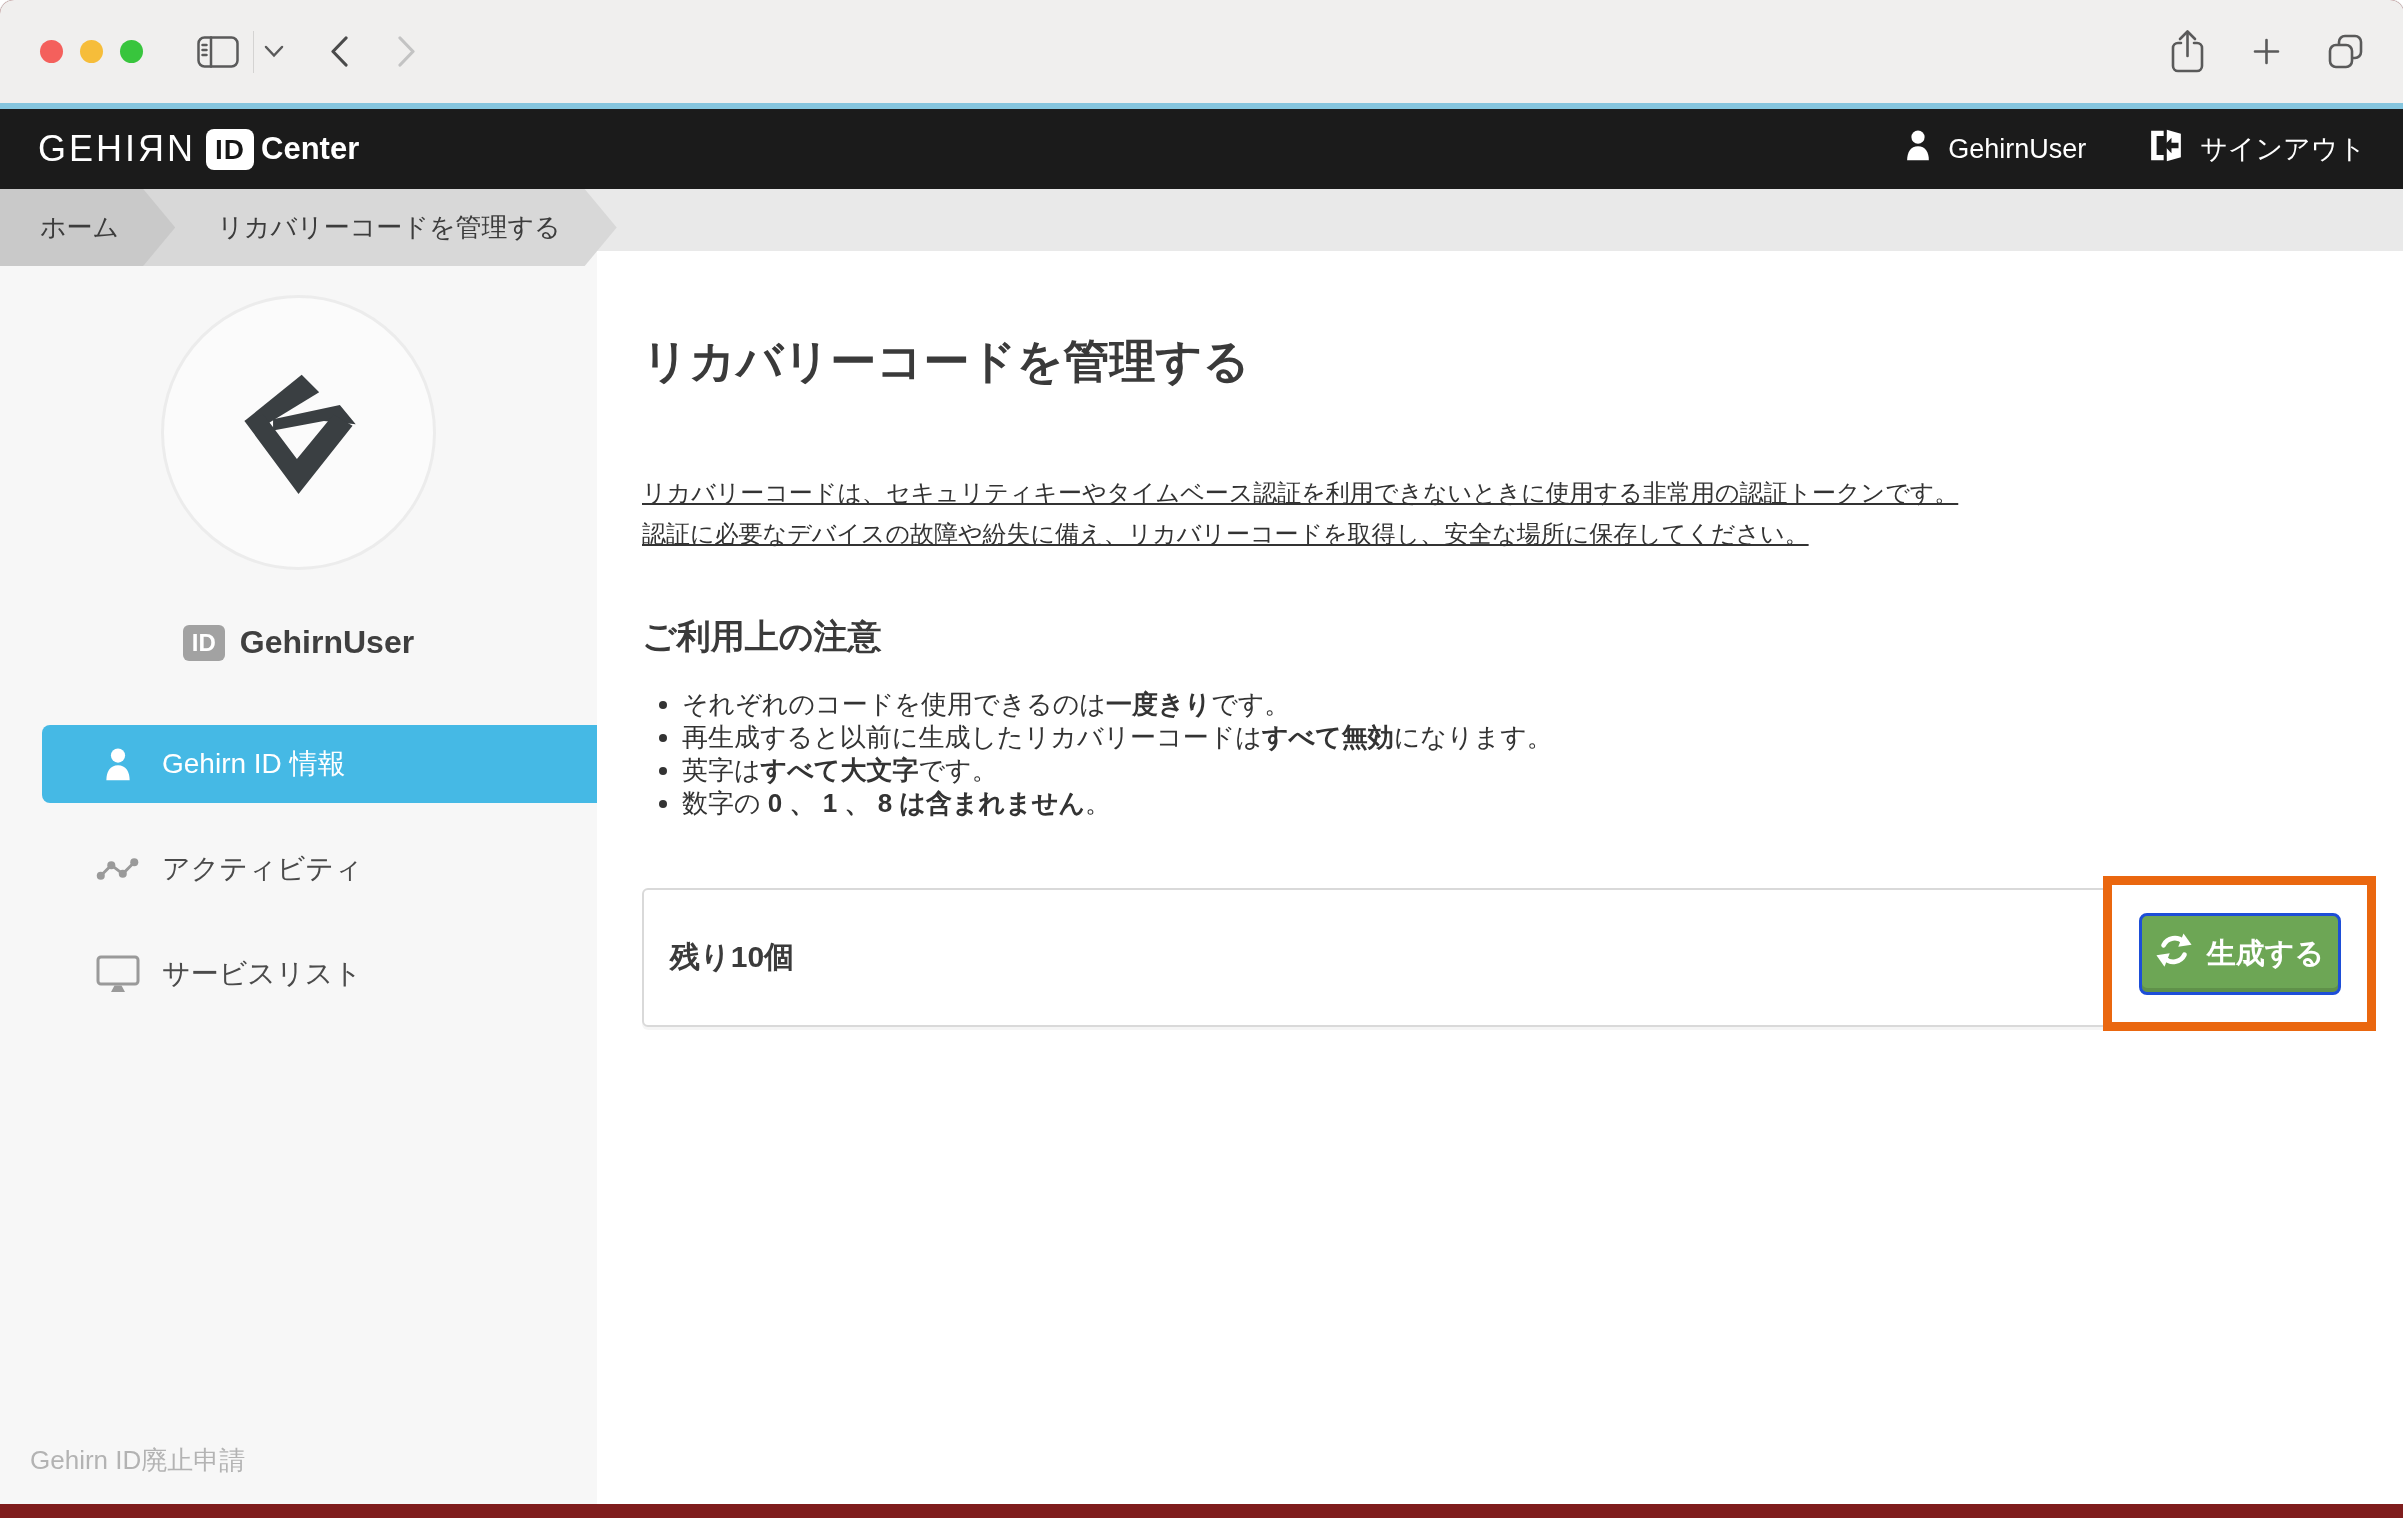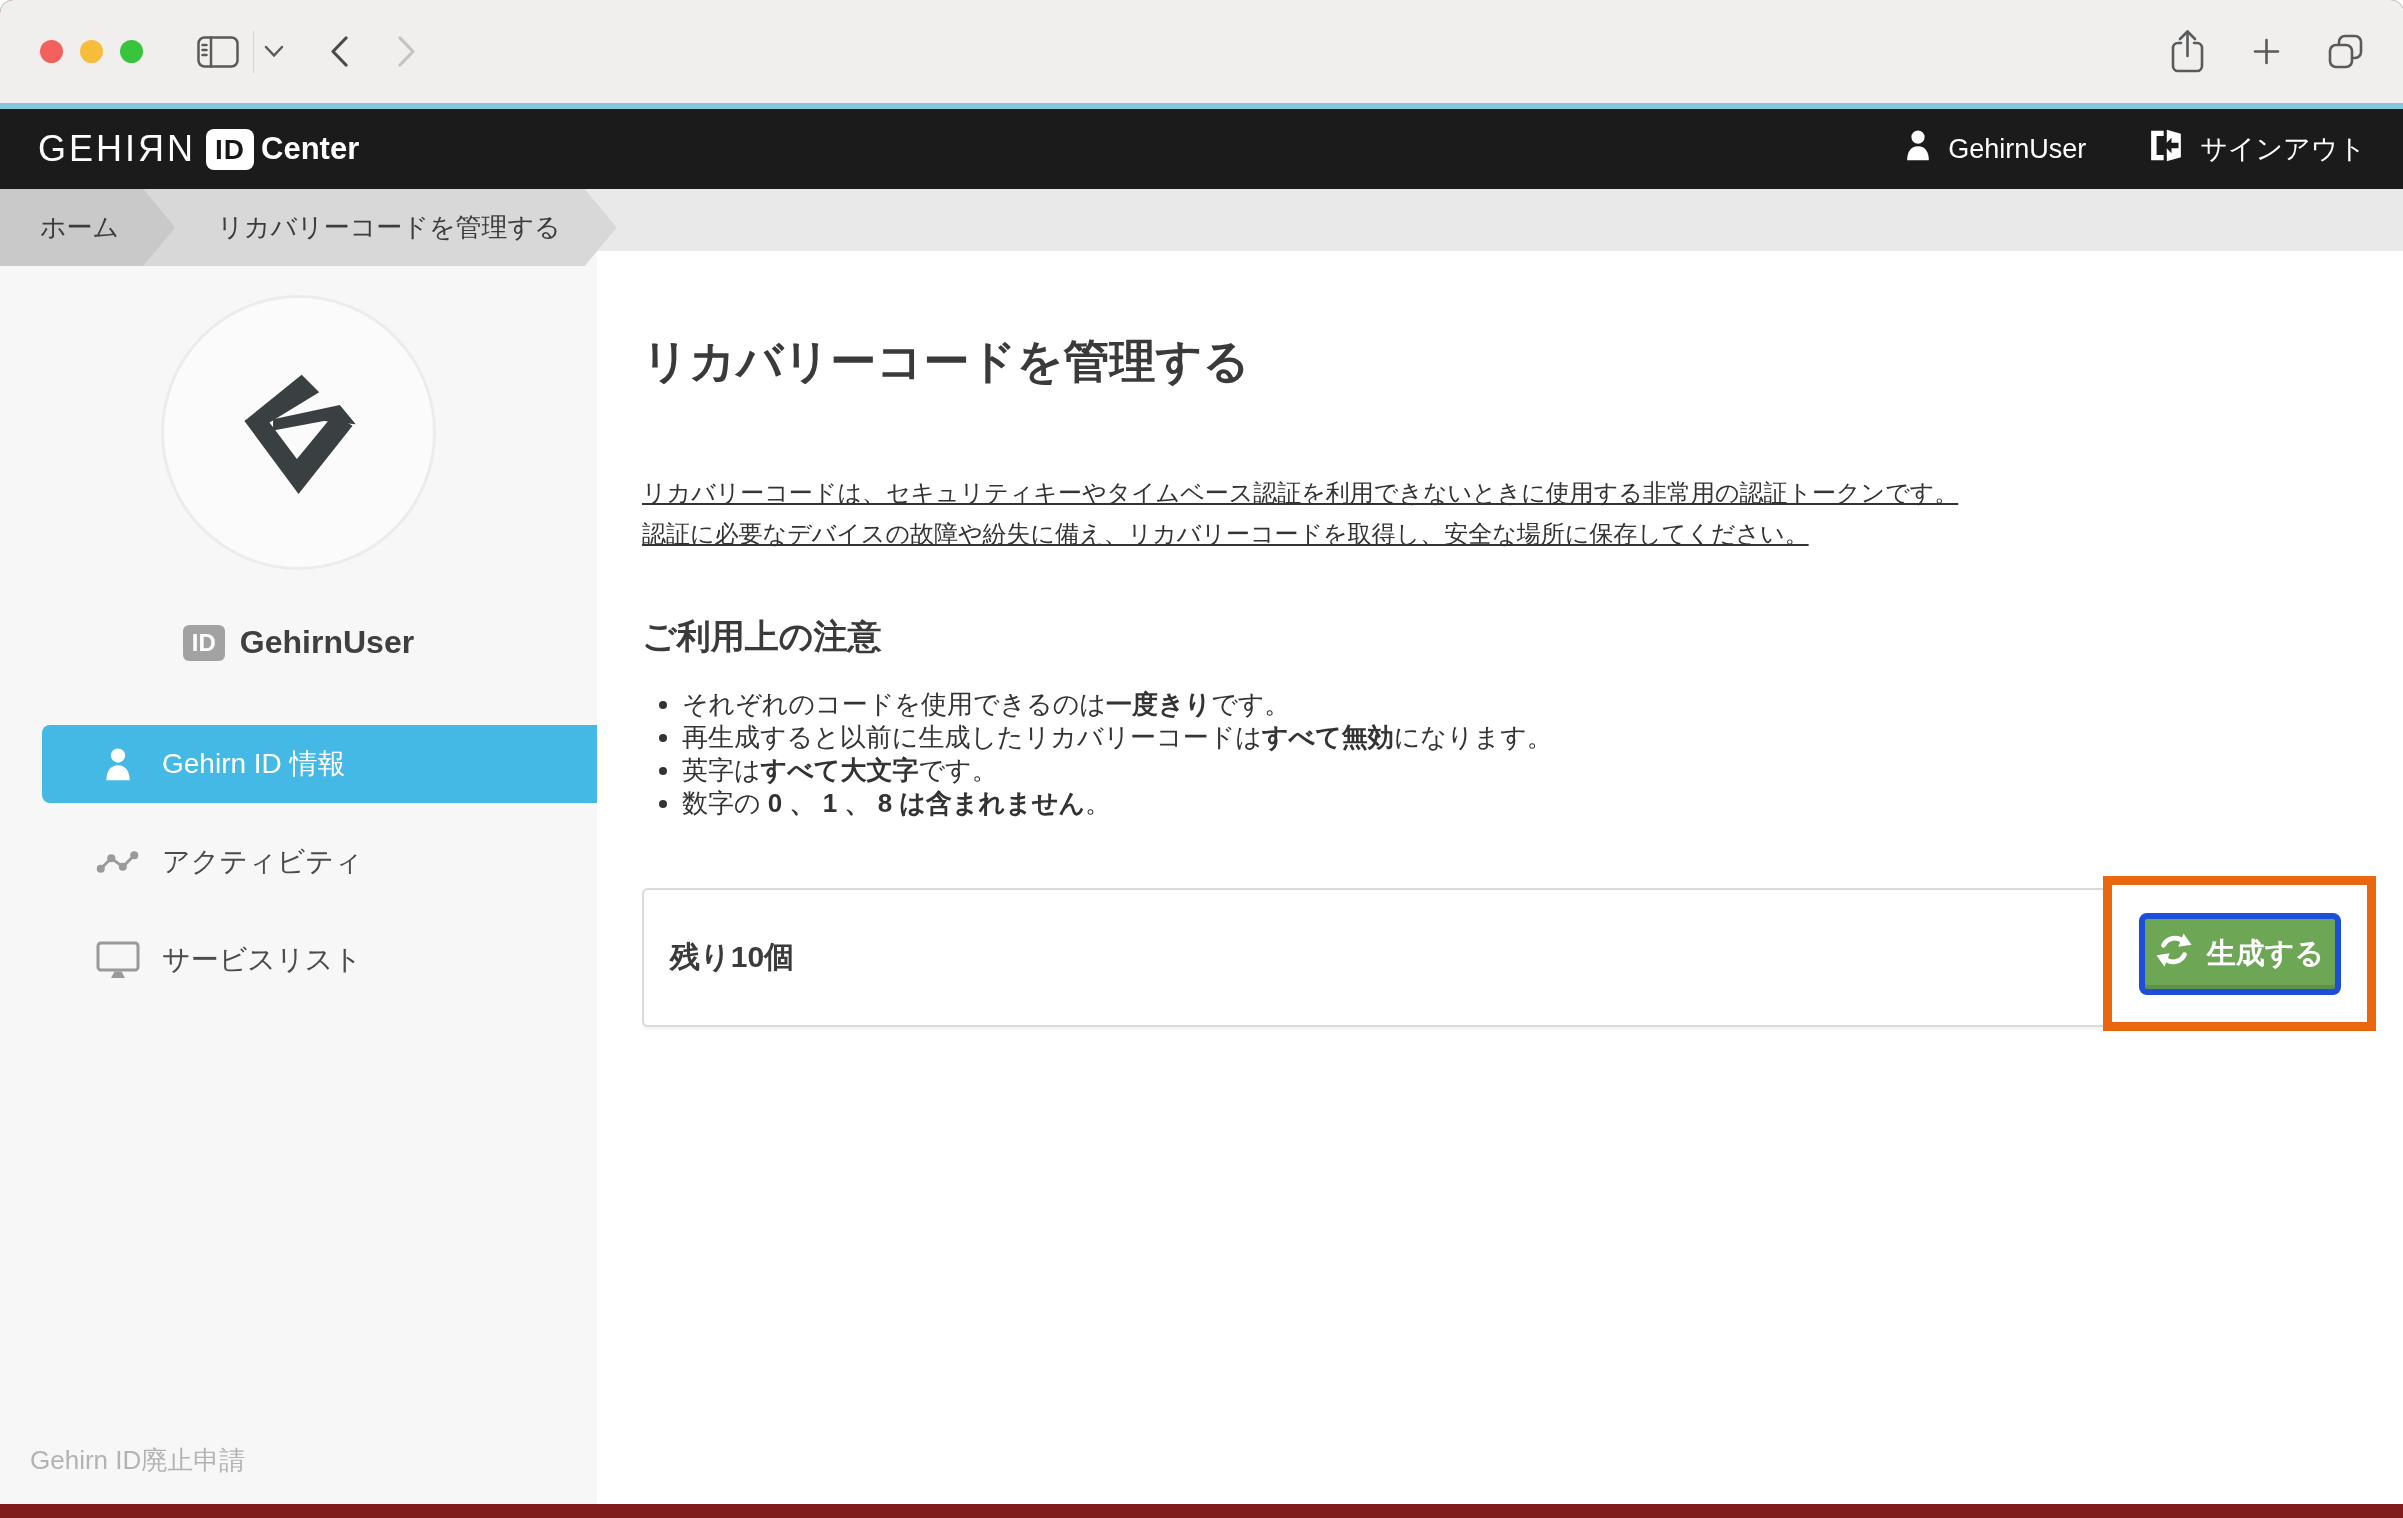--- a/index.html
+++ b/index.html
@@ -46,38 +46,38 @@
   .page-body { display:flex; height:1253px; }
   .sidebar { width:597px; background:#f7f7f7; position:relative; flex:none; }
   .main { flex:1; background:#fff; padding:80px 0 0 45px; }
 
   
   .avatar { width:275px; height:275px; border-radius:50%; background:#fbfbfb; border:3px solid #ececec; margin:44px auto 0; display:flex; align-items:center; justify-content:center; }
   .id-row { margin-top:54px; display:flex; justify-content:center; align-items:center; gap:15px; }
   .id-badge { background:#a2a2a2; color:#fff; border-radius:6px; font-size:24px; font-weight:800; padding:4px 9px; }
   .username { font-size:32px; font-weight:600; color:#3f3f3f; }
   .nav { margin-top:64px; }
-  .nav-item { height:78px; display:flex; align-items:center; margin:0 0 20px 42px; padding-left:54px; gap:22px; font-size:28px; color:#4b4b4b; cursor:pointer; }
+  .nav-item { height:78px; display:flex; align-items:center; margin:0 0 27px 42px; padding-left:54px; gap:22px; font-size:28px; color:#4b4b4b; cursor:pointer; }
   .nav-item .nav-ico { width:44px; display:flex; justify-content:center; color:#9a9a9a; }
   .nav-item.active { background:#45b9e5; color:#fff; border-radius:8px 0 0 8px; }
   .nav-item.active .nav-ico { color:#fff; }
   .sidebar-footer { position:absolute; left:30px; bottom:26px; color:#b3b3b3; font-size:26px; cursor:pointer; }
 
   
   .page-title { font-size:46px; font-weight:700; color:#3a3a3a; margin:0; }
   .desc { margin-top:79px; font-size:24px; line-height:41px; color:#333;text-decoration:underline; }
   .notes-title { margin:60px 0 0; font-size:34px; font-weight:700; color:#3a3a3a; }
   .notes { margin:28px 0 0; padding-left:40px; font-size:26px; line-height:33px; color:#333; }
   .notes li { margin:0; }
   .notes strong { font-weight:700; }
 
   .panel-wrap { position:relative; margin-top:56px; width:1731px; height:155px; }
   .panel { position:absolute; left:0; top:12px; width:1731px; height:139px; background:#fff; border:2px solid #d9d9d9; border-radius:6px; box-shadow:0 3px 0 rgba(0,0,0,.04); display:flex; align-items:center; padding-left:26px; font-size:30px; font-weight:700; color:#3b3b3b; }
   .annotation { position:absolute; left:1461px; top:0; width:273px; height:155px; background:#fff; border:9px solid #ea670f; display:flex; align-items:center; justify-content:center; }
-  .generate-btn { width:202px; height:82px; background:#6da655; border:6px solid #1d4ed8; border-radius:8px; color:#fff; font-size:29px; font-weight:700; display:flex; align-items:center; justify-content:center; gap:14px; cursor:pointer; box-shadow:inset 0 -4px 0 rgba(0,0,0,.12); }
+  .generate-btn { width:202px; height:82px; background:#6da655; border:3px solid #1d4ed8; border-radius:8px; color:#fff; font-size:29px; font-weight:700; display:flex; align-items:center; justify-content:center; gap:14px; cursor:pointer; box-shadow:inset 0 -4px 0 rgba(0,0,0,.12); }
 </style>
 </head>
 <body>
 
 <div class="window">
 
   <div class="chrome">
     <div class="traffic">
       <div class="light red"></div>
       <div class="light yellow"></div>

